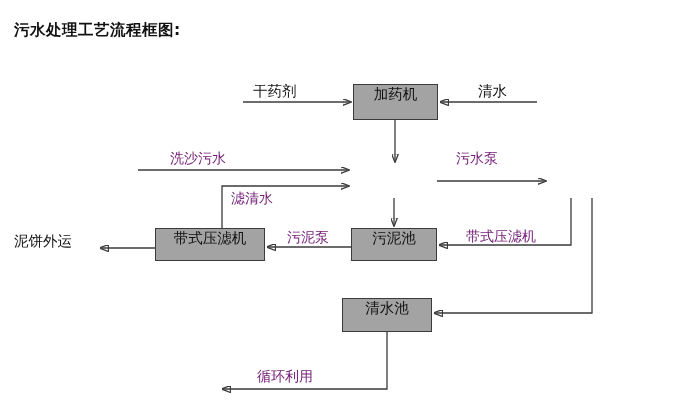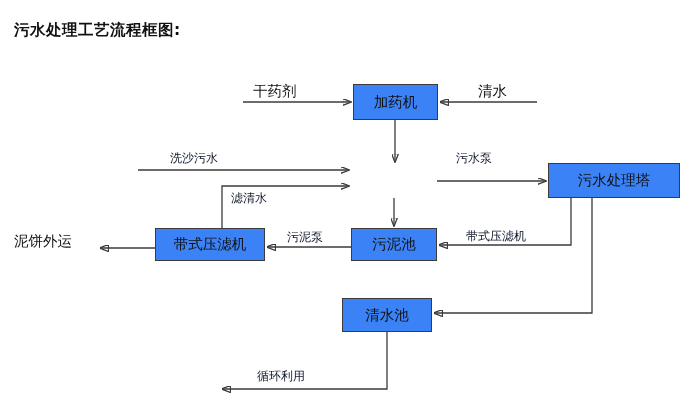--- a/index.html
+++ b/index.html
@@ -23,33 +23,32 @@
     font-size: 15.5px;
     font-weight: bold;
     color: #111111;
     letter-spacing: 0.5px;
     white-space: nowrap;
   }
   .node {
     position: absolute;
     box-sizing: border-box;
     border: 1.3px solid #3b3b3b;
-    background: #3b82f6;
+    background: #a3a3a3;
     display: flex;
-    align-items: center;
     justify-content: center;
     font-size: 14.5px;
     color: #111111;
     white-space: nowrap;
     z-index: 3;
   }
   .edge-label {
     position: absolute;
-    font-size: 12px;
-    color: #0f172a;
+    font-size: 14px;
+    color: #701a75;
     white-space: nowrap;
     z-index: 4;
   }
   .terminal-label {
     position: absolute;
     font-size: 14.5px;
     color: #111111;
     white-space: nowrap;
     z-index: 4;
   }
@@ -104,23 +103,20 @@
     <path d="M155,248 L100,248" marker-end="url(#ah)"></path>
 
     <path d="M387,332 L387,389 L222,389" marker-end="url(#ah)"></path>
   </svg>
 
   <div class="node" style="left:353px; top:84px; width:85px; height:36px;">
     <span>加药机</span>
   </div>
 
 
-  <div class="node" style="left:548px; top:163px; width:132px; height:35px;">
-    <span>污水处理塔</span>
-  </div>
 
   <div class="node" style="left:155px; top:228px; width:110px; height:33px;">
     <span>带式压滤机</span>
   </div>
 
   <div class="node" style="left:351px; top:228px; width:86px; height:33px;">
     <span>污泥池</span>
   </div>
 
   <div class="node" style="left:342px; top:298px; width:90px; height:34px;">

